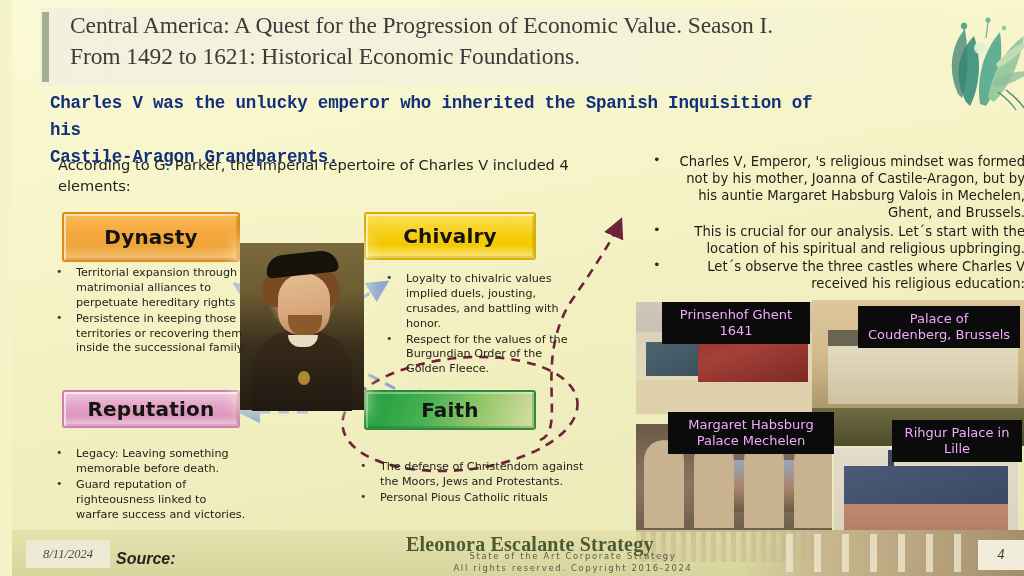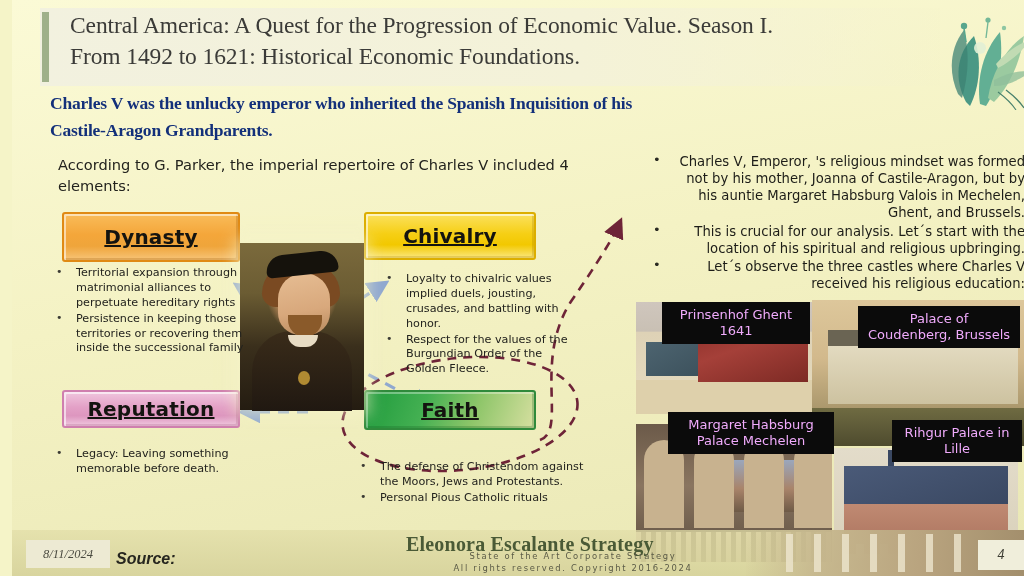--- a/index.html
+++ b/index.html
@@ -58,21 +58,21 @@
     position: absolute;
     left: 38px; top: 90px;
     width: 800px;
     font-family: "Liberation Serif", serif;
     font-weight: bold;
     font-size: 17.5px;
     line-height: 1.55;
     color: #13307a;
     letter-spacing: -0.2px;
   }
-  .subtitle span { display: block; }
+  .subtitle span { display: block; font-family: Liberation Mono, monospace; }
 
   
   .intro {
     position: absolute;
     left: 46px; top: 154px;
     width: 560px;
     font-size: 14.6px;
     line-height: 1.45;
     color: #23231e;
   }
@@ -82,21 +82,20 @@
     position: absolute;
     border-radius: 3px;
     box-sizing: border-box;
     display: flex;
     align-items: center;
     justify-content: center;
     font-size: 20px;
     font-weight: bold;
     color: #141410;
     letter-spacing: 0.2px;
-    text-decoration: underline;
   }
   .box-dynasty {
     left: 50px; top: 212px; width: 178px; height: 50px;
     background: linear-gradient(180deg, #f9bc5a 0%, #f4a63a 45%, #efa53b 70%, #f7c478 100%);
     border: 2px solid #e08a14;
     box-shadow: inset 2px 2px 0 rgba(255,255,255,0.55), inset -2px -2px 0 rgba(150,85,0,0.25);
   }
   .box-reputation {
     left: 50px; top: 390px; width: 178px; height: 38px;
     background: linear-gradient(180deg, #f0c6dd 0%, #e3a0c6 45%, #dd96bf 70%, #f0c8df 100%);
@@ -476,20 +475,21 @@
 
   <div class="bullets bul-dynasty">
     <ul>
       <li>Territorial expansion through matrimonial alliances to perpetuate hereditary rights</li>
       <li>Persistence in keeping those territories or recovering them inside the successional family</li>
     </ul>
   </div>
   <div class="bullets bul-reputation">
     <ul>
       <li>Legacy: Leaving something memorable before death.</li>
+      <li>Guard reputation of righteousness linked to warfare success and victories.</li>
     </ul>
   </div>
   <div class="bullets bul-chivalry">
     <ul>
       <li>Loyalty to chivalric values implied duels, jousting, crusades, and battling with honor.</li>
       <li>Respect for the values of the Burgundian Order of the Golden Fleece.</li>
     </ul>
   </div>
   <div class="bullets bul-faith">
     <ul>

